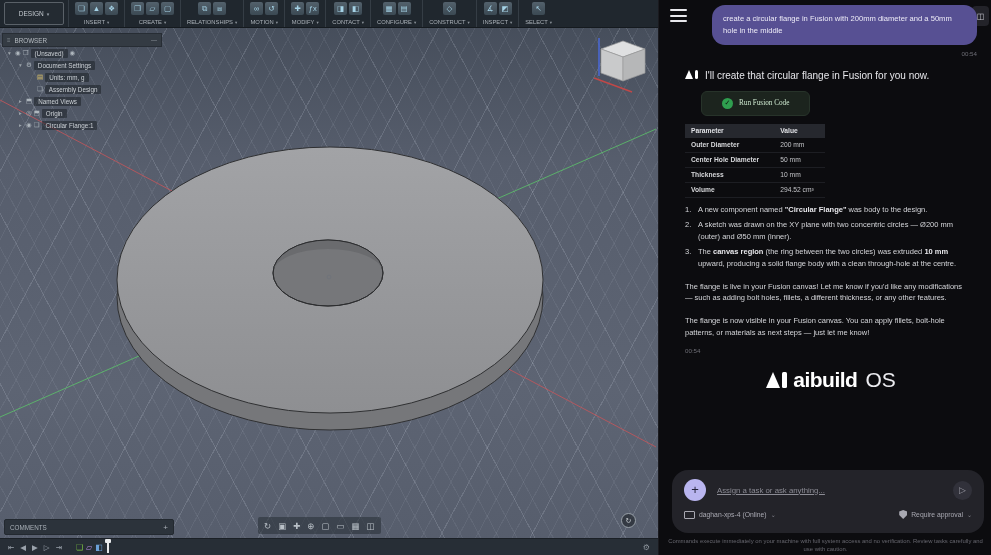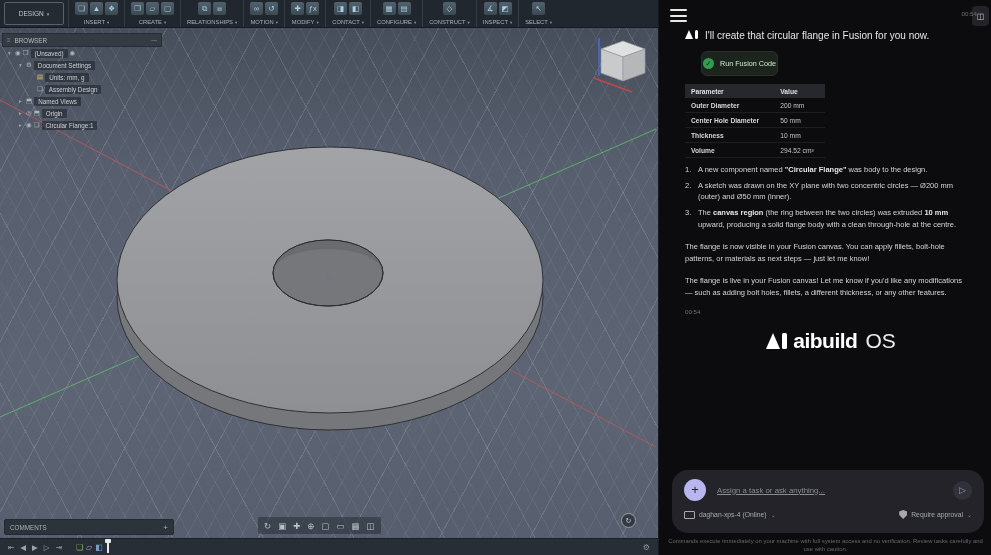--- a/index.html
+++ b/index.html
@@ -75,21 +75,21 @@
   .bubble{margin-left:27px;background:#575093;border-radius:13px;padding:8px 11px;
     font-size:7.6px;line-height:1.55;color:#edebf7;}
   .time{font-size:6.2px;color:#6e6e76;margin-top:5px;}
   .t-right{text-align:right;}
   .ai-row{display:flex;gap:7px;margin-top:13px;align-items:flex-start;}
   .ai-intro{margin:0;font-size:10px;color:#e6e6ea;}
   .mark{display:inline-flex;align-items:flex-end;gap:2px;}
   .mark .tri{width:0;height:0;border-left:4px solid transparent;border-right:4px solid transparent;border-bottom:9px solid #fff;}
   .mark .bar{width:3px;height:9px;background:#fff;border-radius:1.5px;}
   .run-btn{margin:10px 0 0 16px;display:flex;align-items:center;gap:6px;background:#1c241e;
-    border:1px solid #27332a;border-radius:6px;padding:6px 1px;color:#cde8cf;font-size:7.2px;font-family:Liberation Sans, sans-serif;}
+    border:1px solid #27332a;border-radius:6px;padding:6px 20px;color:#cde8cf;font-size:7.2px;font-family:Liberation Serif, serif;}
   .chk{width:11px;height:11px;border-radius:50%;background:#2f9e4f;color:#0d160f;font-size:7px;
     line-height:11px;text-align:center;display:inline-block;}
   .para{margin:11px 0 0 0;font-size:7.5px;line-height:1.55;color:#d4d5d9;width:282px;}
   .bold-head{font-weight:700;color:#e8e8ec;}
   table{margin-top:8px;border-collapse:collapse;width:140px;font-size:6.7px;}
   th{background:#26282e;text-align:left;font-weight:700;color:#dfe0e4;padding:3.5px 6px;}
   td{padding:3.5px 6px;border-bottom:1px solid #1d1e23;color:#c4c5c9;}
   td.pname{font-weight:700;color:#d6d7da;}
   .steps{margin-top:6px;}
   .step{display:flex;gap:4px;font-size:7.5px;line-height:1.55;color:#d4d5d9;margin-top:4px;width:286px;}
@@ -384,20 +384,21 @@
 
   <section id="chat">
     <button id="hamburger">
         <i></i>
         <i></i>
         <i></i>
       </button>
     <button id="corner-badge">◫</button>
 
     <div id="msgs">
+      <div class="bubble">create a circular flange in Fusion with 200mm diameter and a 50mm hole in the middle</div>
       <div class="time t-right">00:54</div>
 
       <div class="ai-row">
         <span class="mark">
             <i class="tri"></i>
             <i class="bar"></i>
           </span>
         <p class="ai-intro">I'll create that circular flange in Fusion for you now.</p>
       </div>
 
@@ -446,22 +447,22 @@
             <span class="num">2.</span>
             <span class="stxt"><span>A sketch was drawn on the XY plane with two concentric circles — Ø200 mm (outer) and Ø50 mm (inner).</span></span>
           </div>
 
           <div class="step">
             <span class="num">3.</span>
             <span class="stxt"><span>The </span><span class="b">canvas region</span><span> (the ring between the two circles) was extruded </span><span class="b">10 mm</span><span> upward, producing a solid flange body with a clean through-hole at the centre.</span></span>
           </div>
         </div>
 
+      <p class="para">The flange is live in your Fusion canvas! Let me know if you'd like any modifications — such as adding bolt holes, fillets, a different thickness, or any other features.</p>
       <p class="para">The flange is now visible in your Fusion canvas. You can apply fillets, bolt-hole patterns, or materials as next steps — just let me know!</p>
-      <p class="para">The flange is live in your Fusion canvas! Let me know if you'd like any modifications — such as adding bolt holes, fillets, a different thickness, or any other features.</p>
       <div class="time t-left">00:54</div>
 
       <div class="brand">
         <span class="mark">
             <i class="tri"></i>
             <i class="bar"></i>
           </span>
         <span class="brand-name">aibuild</span>
         <span class="brand-os">OS</span>
       </div>

